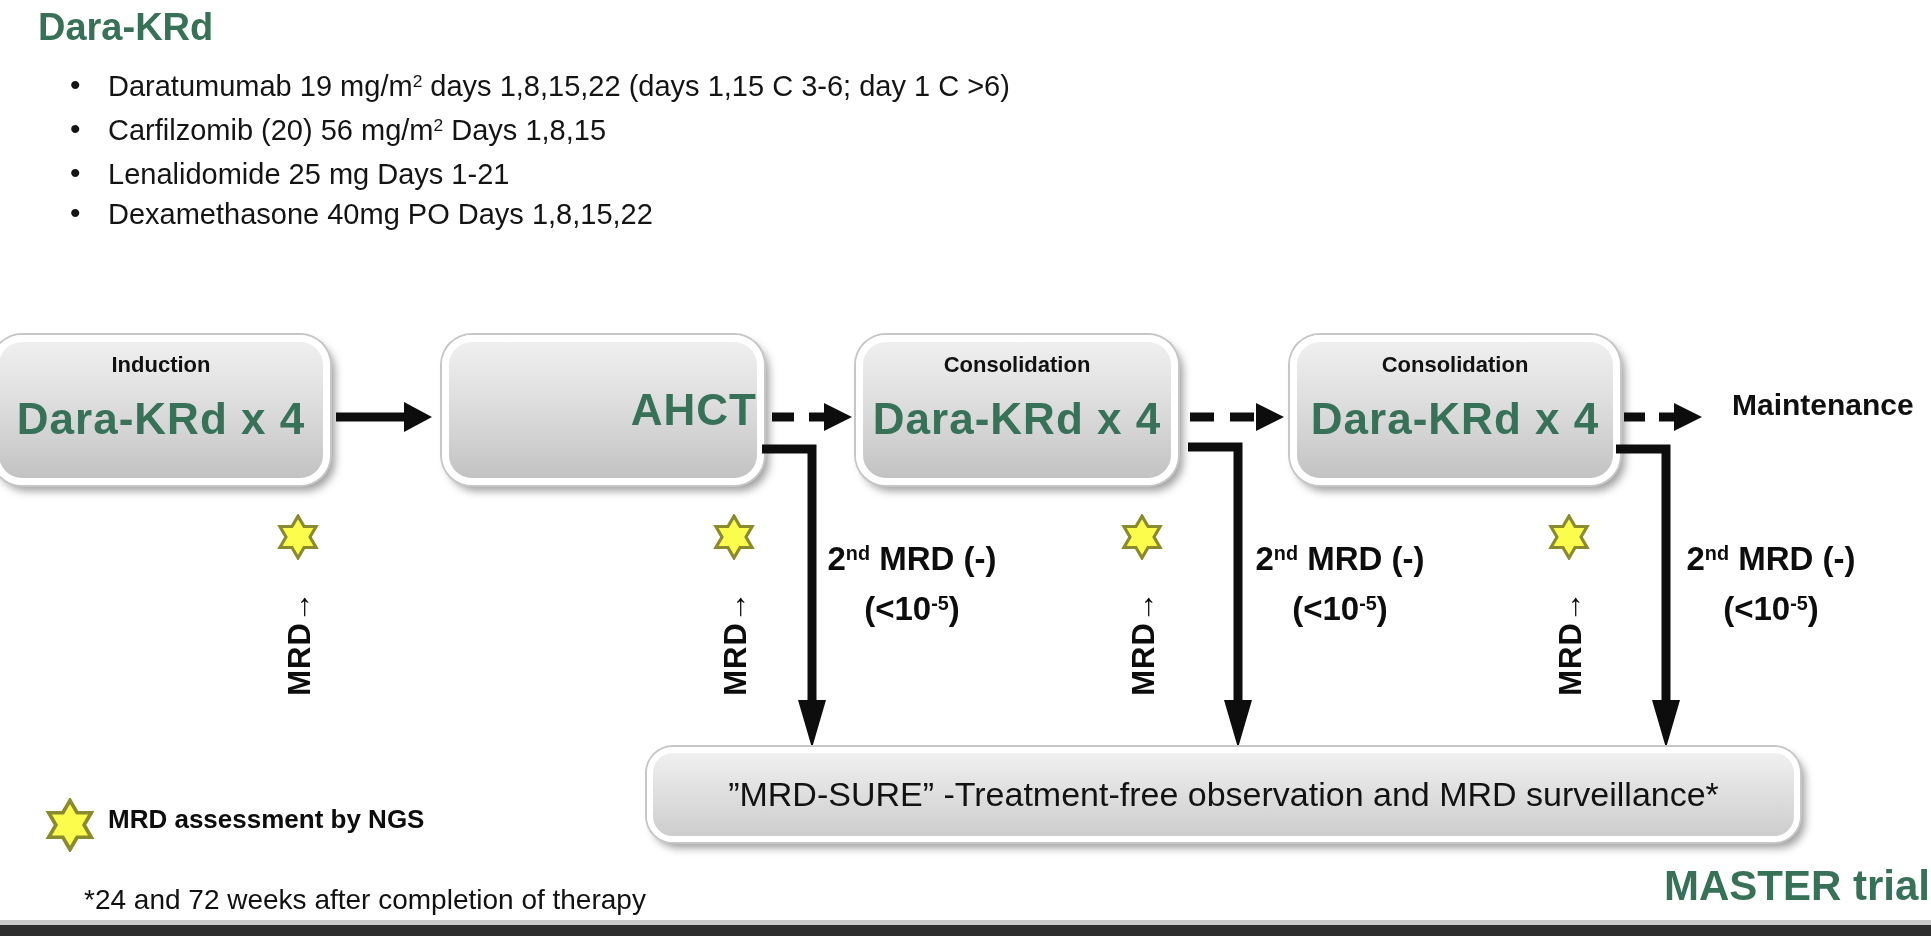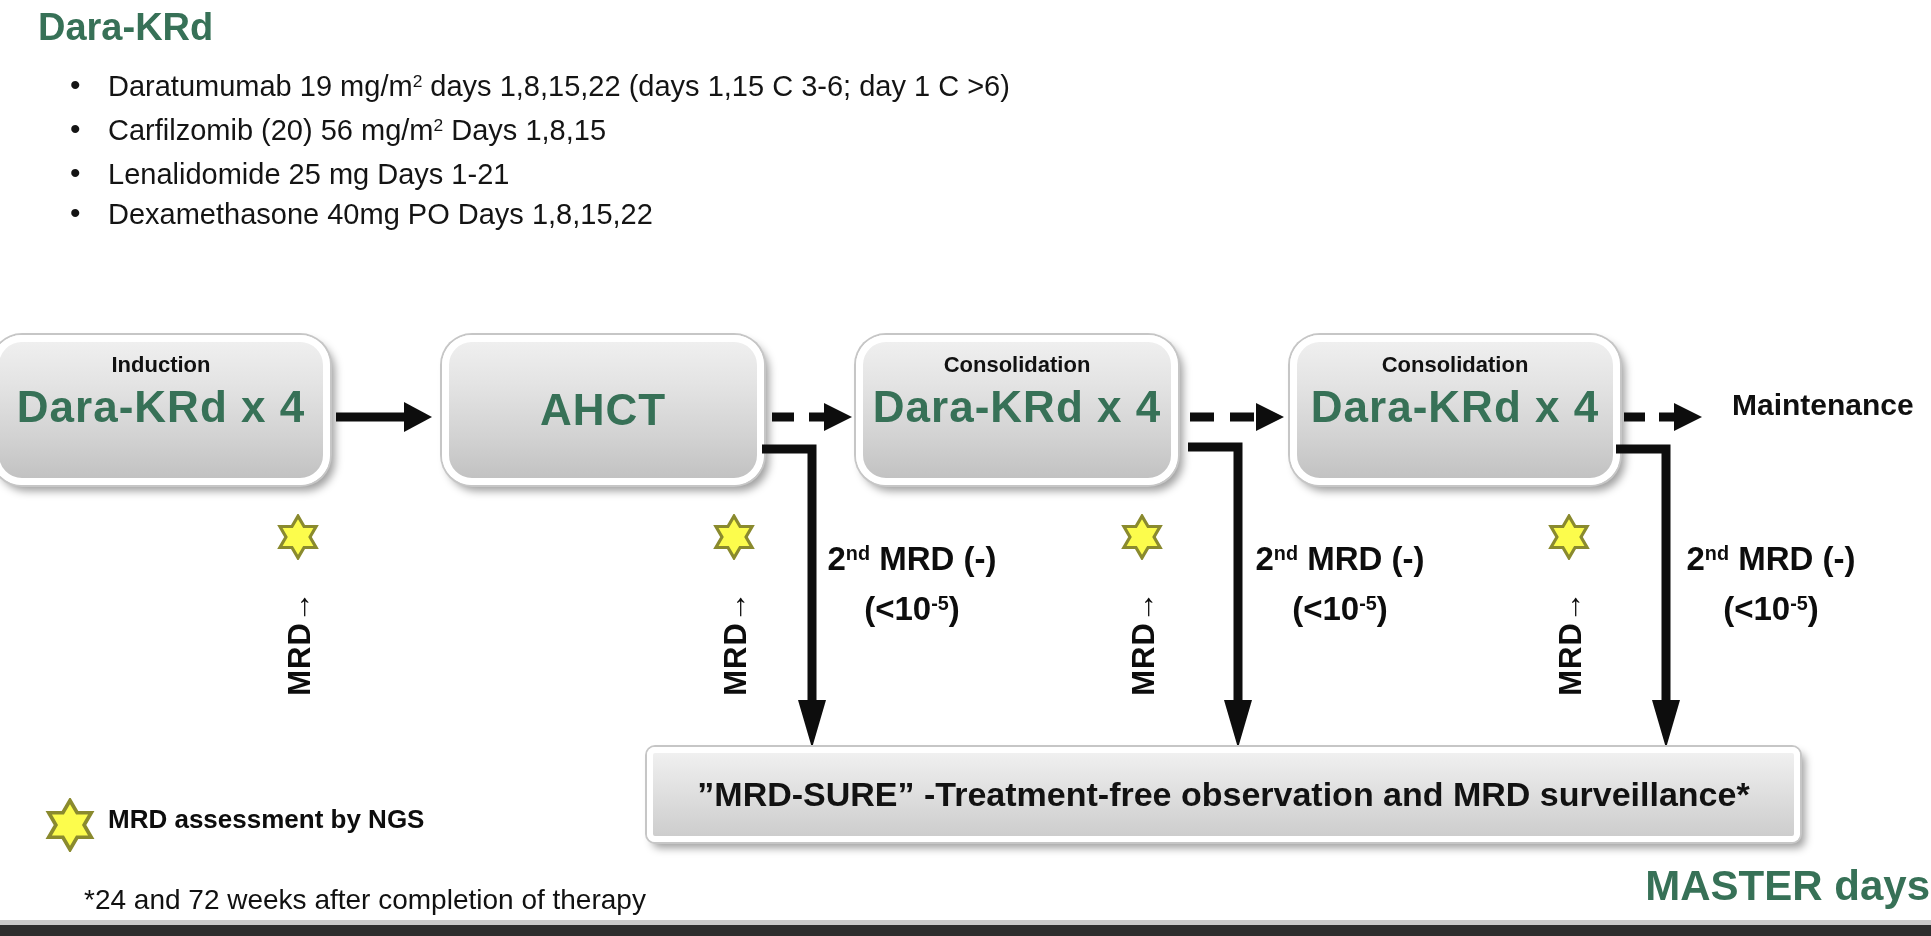--- a/index.html
+++ b/index.html
@@ -19,46 +19,46 @@
   
   .fbox {
     position:absolute; top:335px; height:150px; border-radius:30px;
     border:7px solid #ffffff;
     background:linear-gradient(180deg,#efefef 0%,#e4e4e4 30%,#d2d2d2 70%,#c2c2c2 100%);
     box-shadow:0 0 0 2px #c6c6c6, 5px 6px 9px rgba(0,0,0,0.38);
     display:flex; flex-direction:column; align-items:center; justify-content:flex-start;
     box-sizing:border-box;
   }
   .fbox-heading { font-size:22px; font-weight:700; color:#111; margin-top:10px; }
-  .fbox-label { font-size:44px; font-weight:700; color:var(--green); margin-top:4px; letter-spacing:1px; }
+  .fbox-label { font-size:44px; font-weight:700; color:var(--green); margin-top:16px; letter-spacing:1px; }
   .fbox.center { justify-content:center; }
   .fbox.center .fbox-label { margin-top:0; }
 
   .maint { left:1732px; top:386px; font-size:30px; font-weight:700; line-height:38px; color:#101010; }
 
   
   .mrd-vert {
     position:absolute; width:160px; height:34px; font-size:31px; font-weight:700;
     text-align:center; transform:rotate(-90deg); color:#0d0d0d; letter-spacing:1px;
   }
   .star { position:absolute; }
   .star polygon { fill:var(--star_fill); stroke:var(--star_stroke); stroke-width:3; }
 
   
   .mrd-neg { position:absolute; top:536px; width:190px; text-align:center;
              font-size:33px; font-weight:700; line-height:46px; color:#0d0d0d; }
 
   
   .mrdsure {
-    position:absolute; left:647px; top:747px; width:1153px; height:95px; border-radius:8px;
+    position:absolute; left:647px; top:747px; width:1153px; height:95px; border-radius:26px;
     border:6px solid #ffffff;
     background:linear-gradient(180deg,#f0f0f0 0%,#e2e2e2 40%,#cdcdcd 100%);
     box-shadow:0 0 0 2px #c6c6c6, 5px 6px 9px rgba(0,0,0,0.38);
     display:flex; align-items:center; justify-content:center; box-sizing:border-box;
-    font-size:34px; font-weight:700; color:#121212;
+    font-size:34px; font-weight:400; color:#121212;
   }
 
   .legend-text { left:108px; top:804px; font-size:26px; font-weight:700; color:#0d0d0d; }
   .footnote { left:84px; top:884px; font-size:28px; color:#111; }
   .trial { left:1600px; top:862px; width:330px; text-align:right;
            font-size:42px; font-weight:700; color:var(--green); }
 
   .bar-light { left:0; top:920px; width:1931px; height:5px; background:#c9c9c9; }
   .bar-dark  { left:0; top:925px; width:1931px; height:11px; background:#2d2d2d; }
 
@@ -74,21 +74,21 @@
     <li><span>Daratumumab 19 mg/m</span><span class="sup">2</span><span> days 1,8,15,22 (days 1,15 C 3-6; day 1 C &gt;6)</span></li>
     <li><span>Carfilzomib (20) 56 mg/m</span><span class="sup">2</span><span> Days 1,8,15</span></li>
     <li><span>Lenalidomide 25 mg Days 1-21</span></li>
     <li><span>Dexamethasone 40mg PO Days 1,8,15,22</span></li>
   </ul>
 
   <div class="fbox" style="left:-8px; width:338px;">
     <div class="fbox-heading">Induction</div>
     <div class="fbox-label">Dara-KRd x 4</div>
   </div>
-  <div class="fbox center" style="left:442px; width:322px;">
+  <div class="fbox center" style="left:442px; width:322px;align-items:flex-end;">
     <div class="fbox-label">AHCT</div>
   </div>
   <div class="fbox" style="left:856px; width:322px;">
     <div class="fbox-heading">Consolidation</div>
     <div class="fbox-label">Dara-KRd x 4</div>
   </div>
   <div class="fbox" style="left:1290px; width:330px;">
     <div class="fbox-heading">Consolidation</div>
     <div class="fbox-label">Dara-KRd x 4</div>
   </div>
@@ -161,18 +161,18 @@
   <div class="mrdsure">
     <span>”MRD-SURE” -Treatment-free observation and MRD surveillance*</span>
   </div>
 
   <svg class="star" style="left:44px; top:798px;" width="52" height="54" viewBox="0 0 40 44">
       <polygon points="20,2 25.8,12 37.3,12 31.5,22 37.3,32 25.8,32 20,42 14.2,32 2.7,32 8.5,22 2.7,12 14.2,12"></polygon>
     </svg>
   <div class="abs legend-text">MRD assessment by NGS</div>
 
   <div class="abs footnote">*24 and 72 weeks after completion of therapy</div>
-  <div class="abs trial">MASTER days</div>
+  <div class="abs trial">MASTER trial</div>
 
   <div class="abs bar-light"></div>
   <div class="abs bar-dark"></div>
 
 </div>
 
 </body></html>

